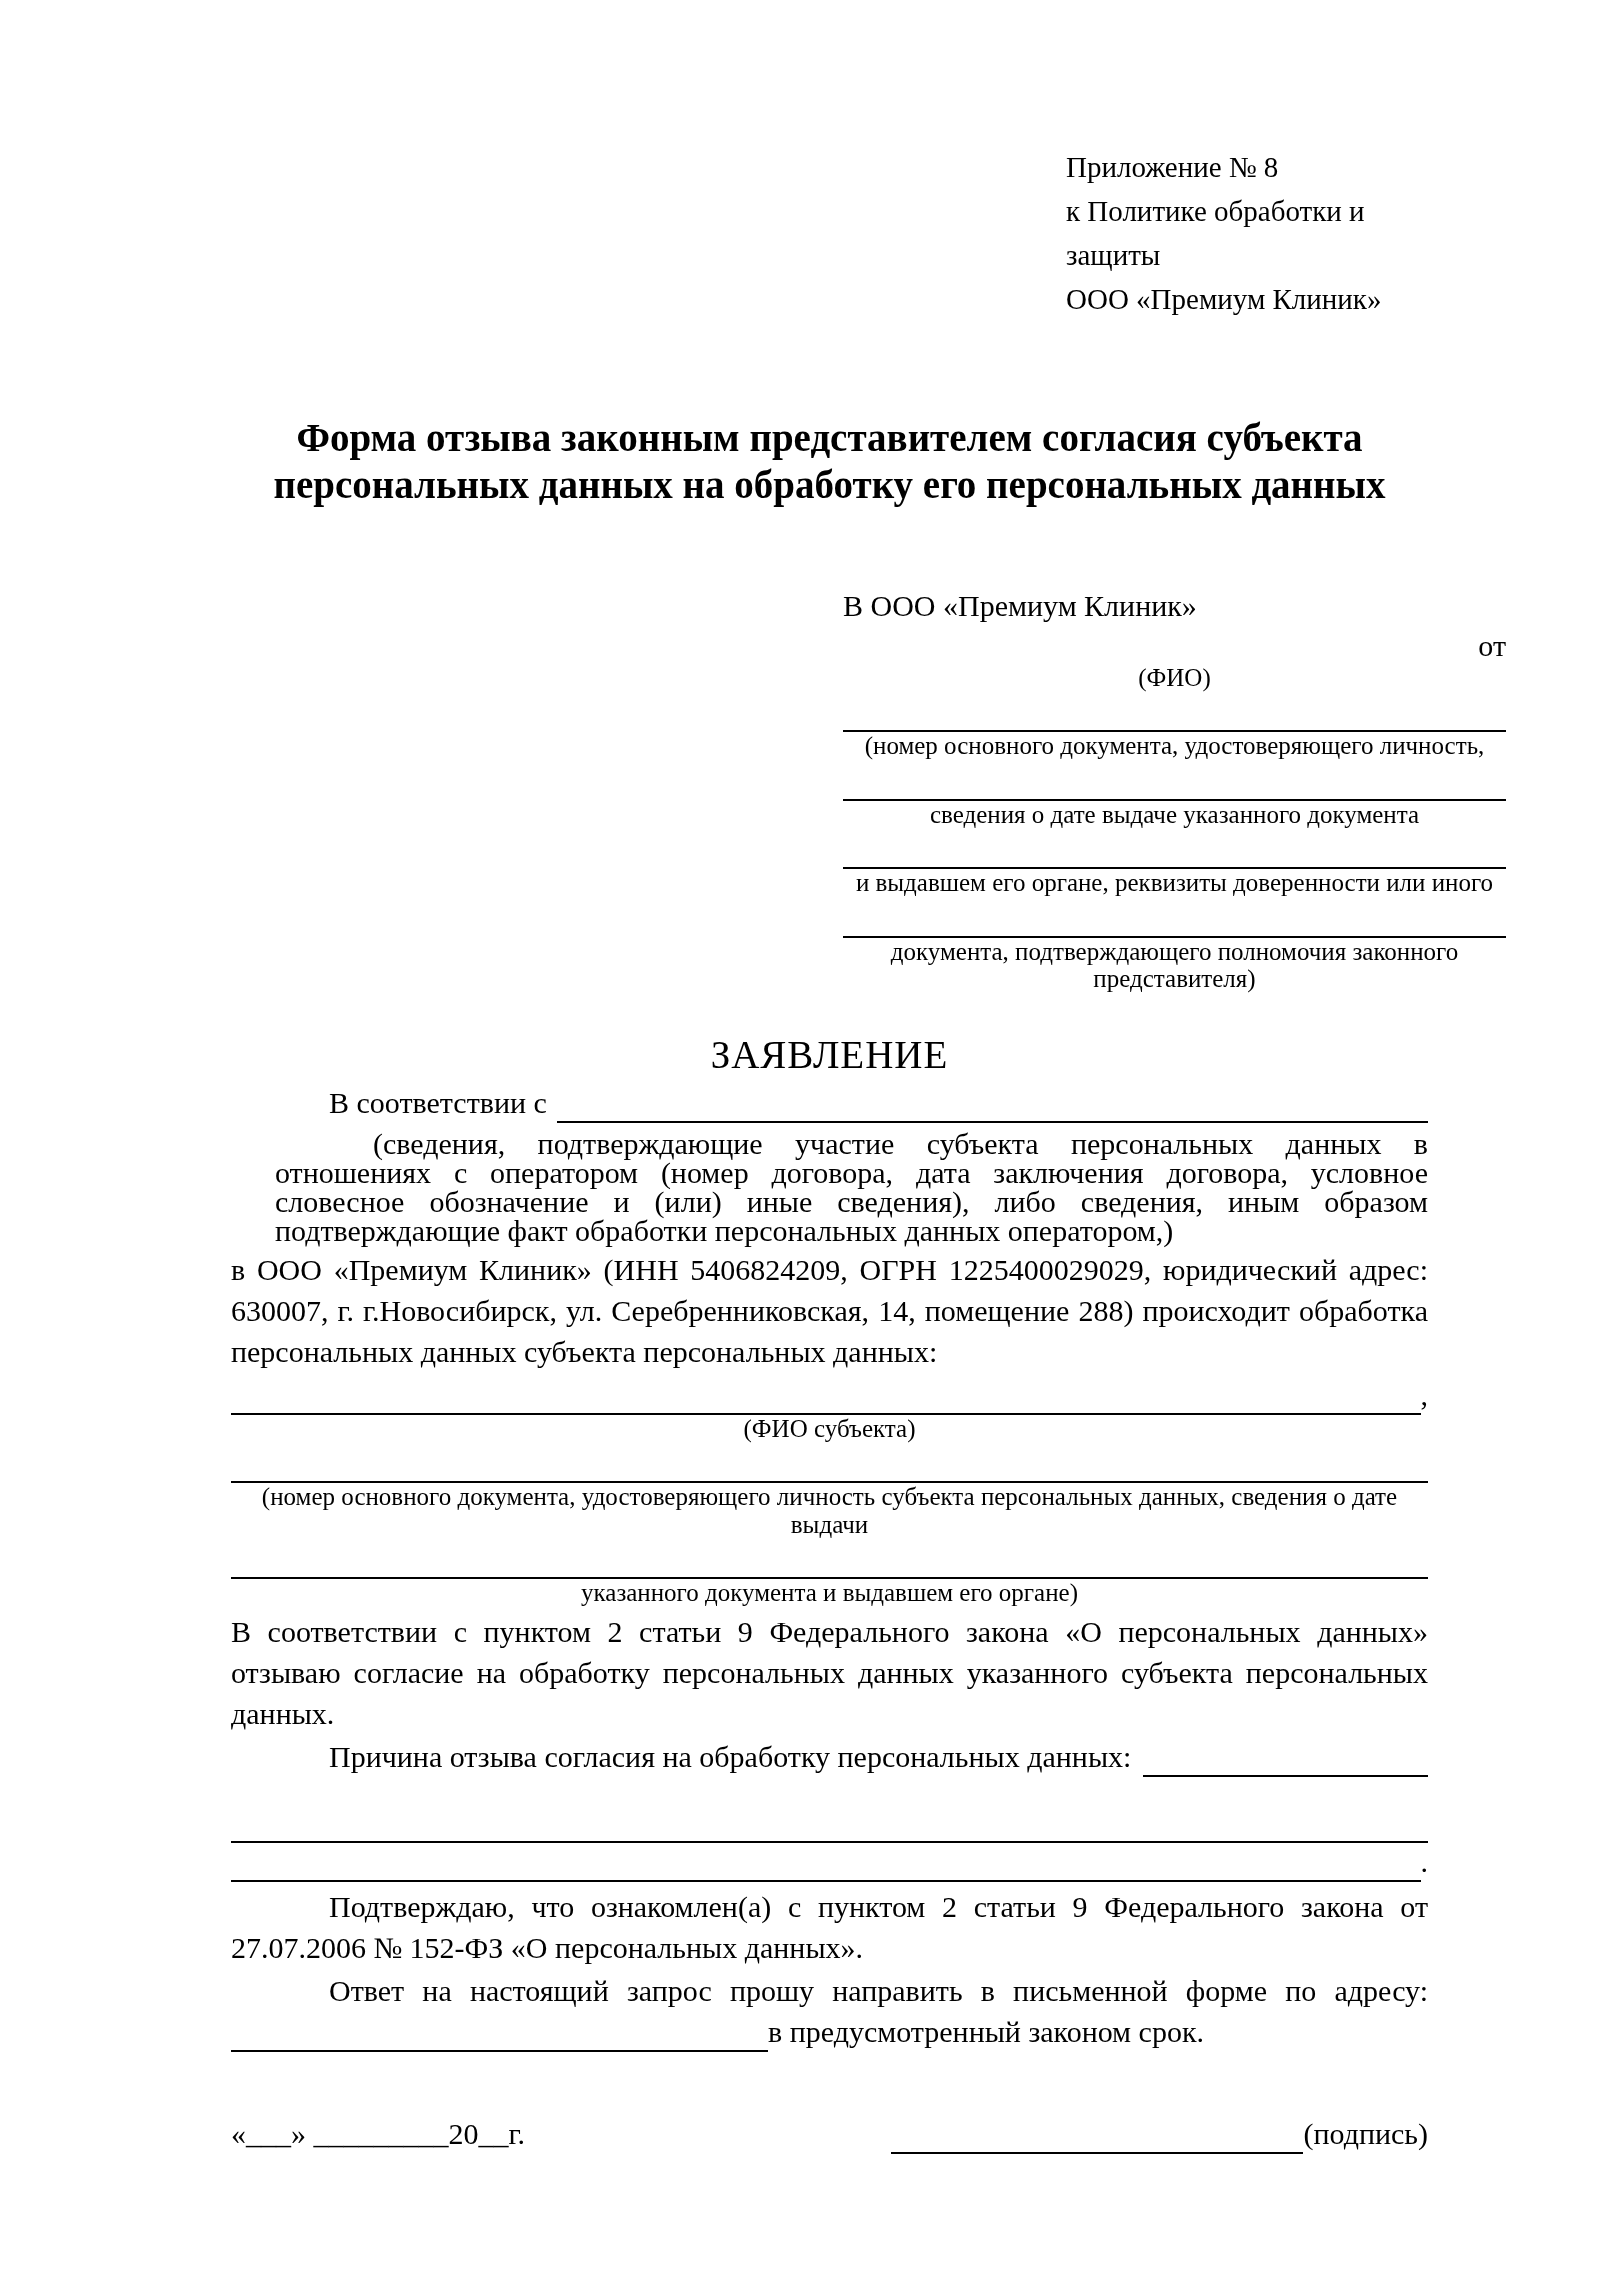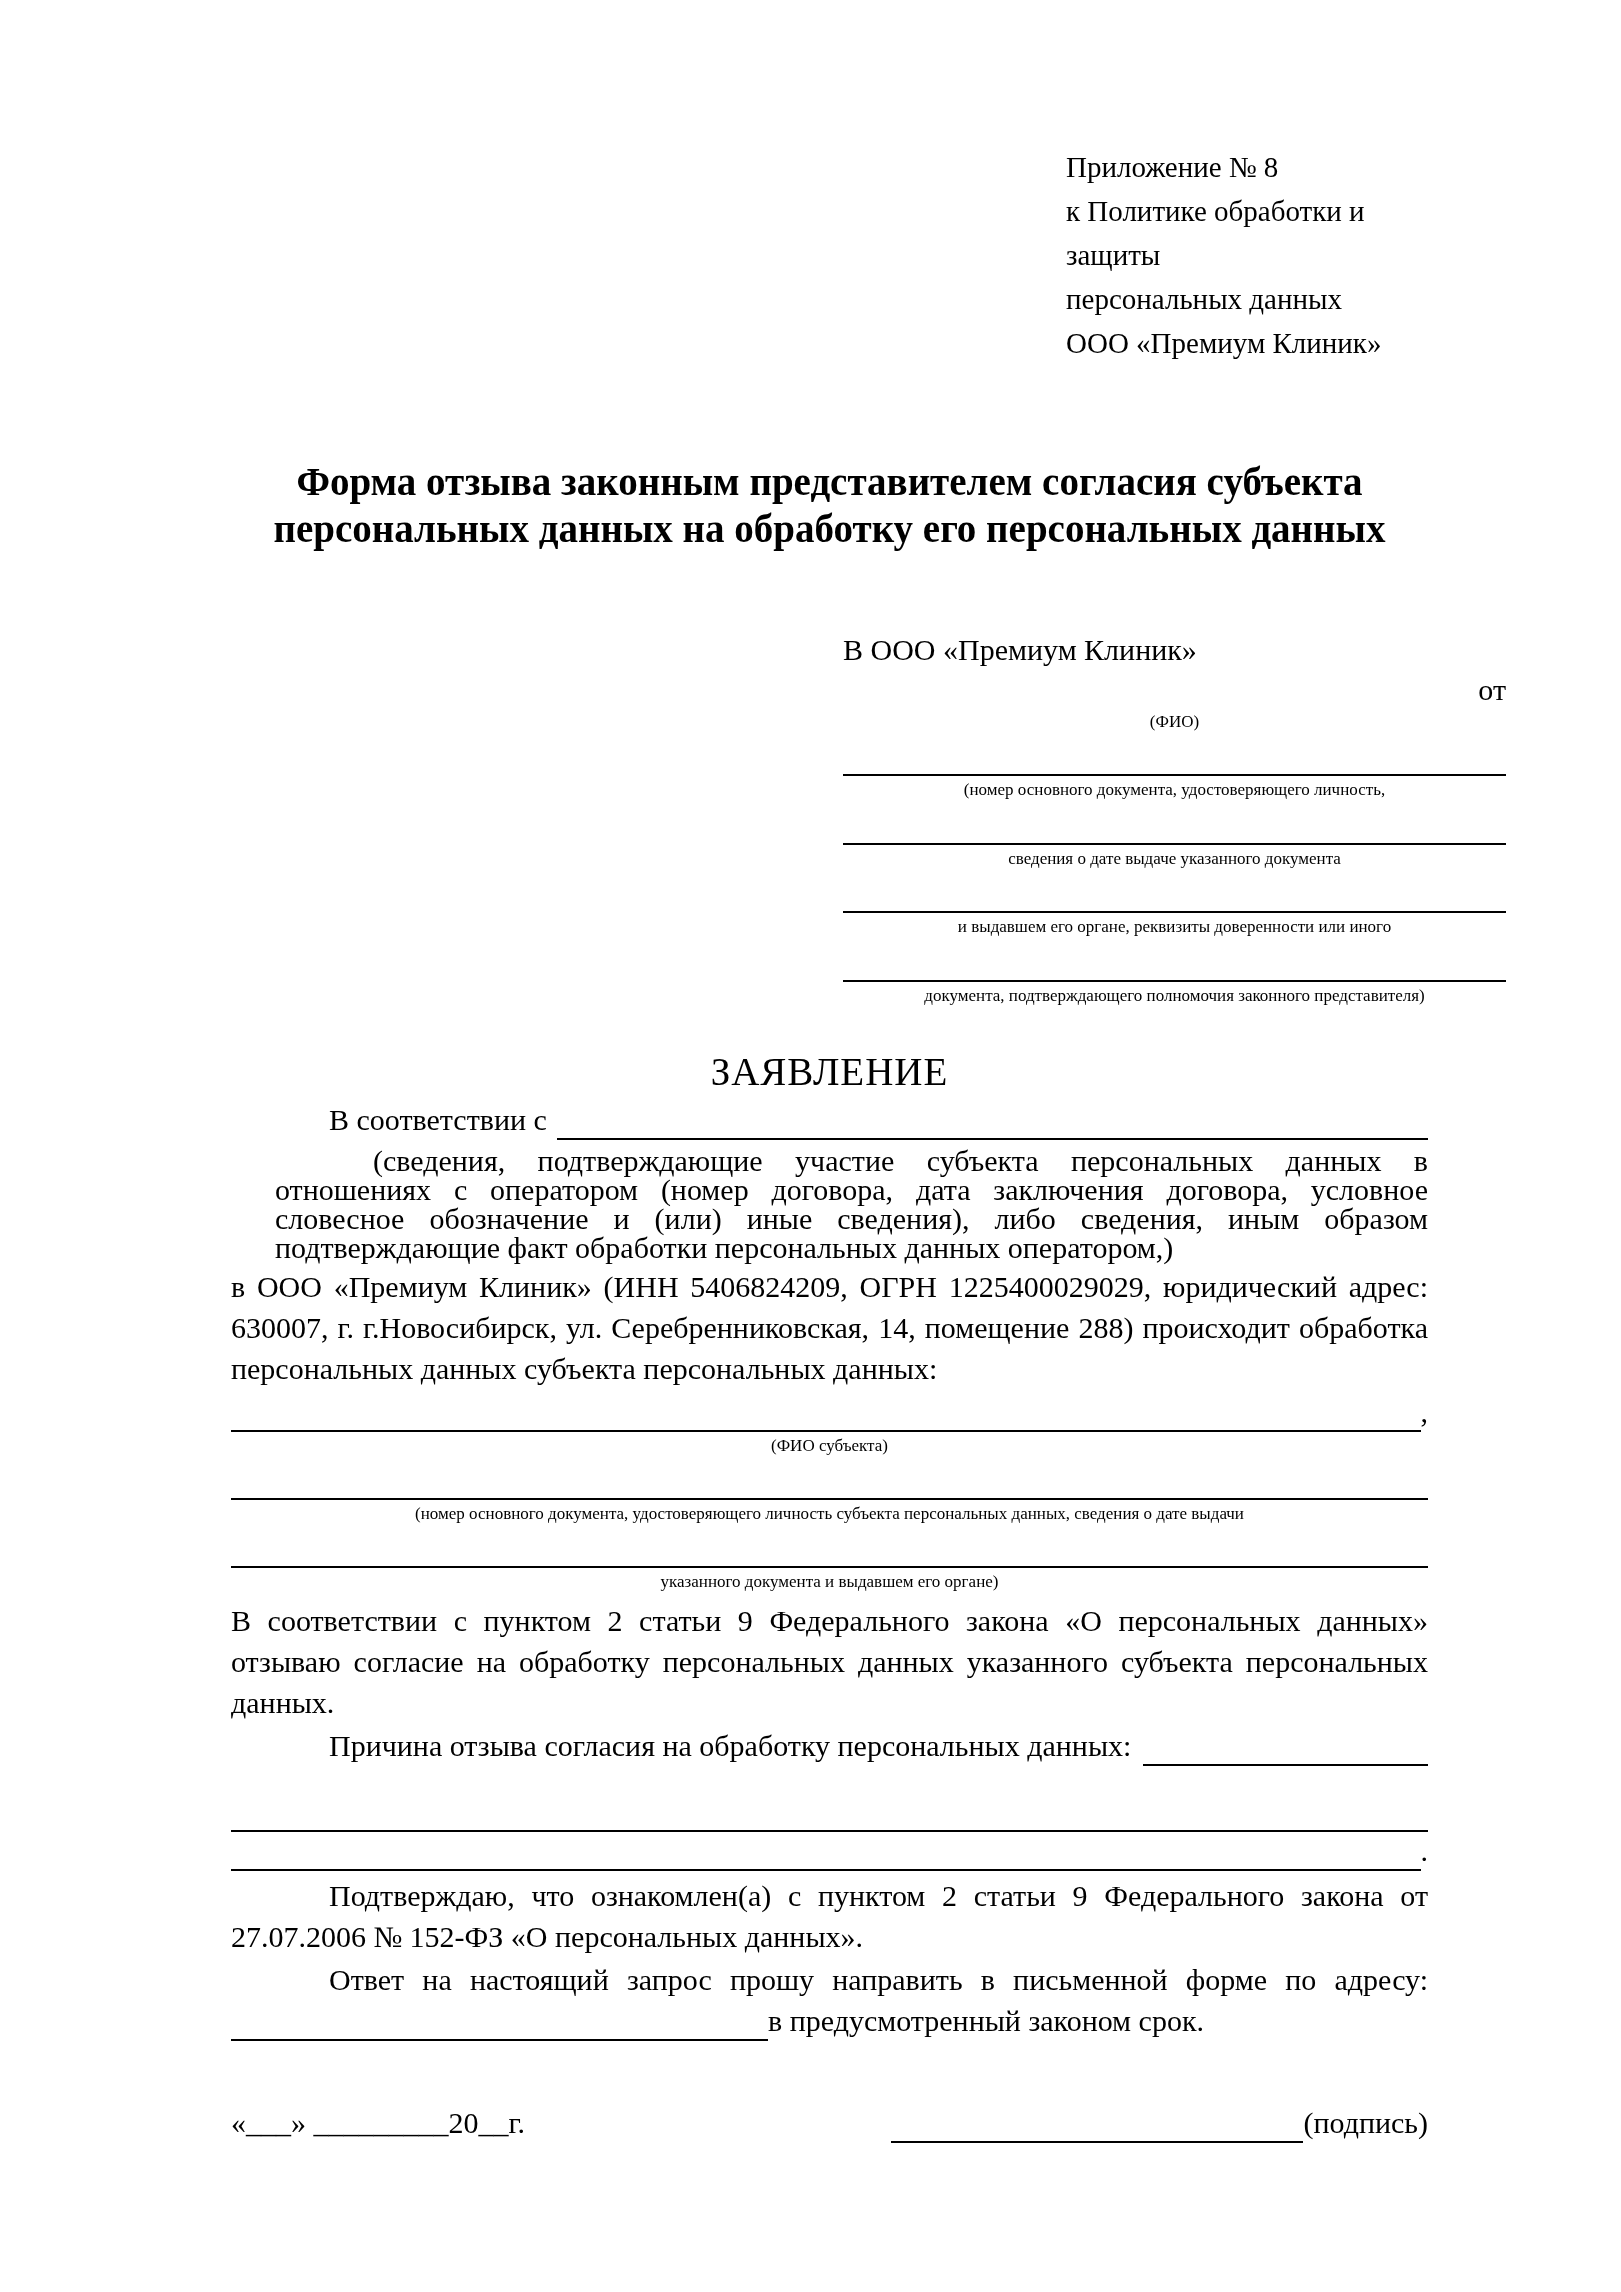--- a/index.html
+++ b/index.html
@@ -18,21 +18,21 @@
     margin:93px auto 0;max-width:1117px;text-align:center;
     font-weight:bold;font-size:39px;line-height:47px;
   }
   
   .addressee{margin-left:612px;width:663px;margin-top:78px;}
   .addressee .org{line-height:39px;}
   .fillrow{display:flex;align-items:flex-end;flex-direction:column;}
   .addressee .fillrow{height:39px;}
   .blank{border-bottom:2.9px solid #000;}
   .grow{flex:1 1 auto;}
-  .cap{font-size:17px;line-height:27.4px;text-align:center;}
+  .cap{font-size:25px;line-height:27.4px;text-align:center;}
   .bline{height:39px;border-bottom:2.9px solid #000;}
   
   .heading{text-align:center;font-size:39px;line-height:39px;margin-top:43px;letter-spacing:1px;}
   .introrow{display:flex;align-items:flex-end;height:37px;margin-top:11.8px;padding-left:98px;}
   .introrow .blank{margin-left:9.8px;}
   .smallpara{font-size:30px;line-height:29px;text-align:justify;text-indent:98px;margin-top:5.9px;margin-left:44px;}
   .para{text-align:justify;margin-top:3.9px;}
   .indent{text-indent:98px;}
   .subjectrow{display:flex;align-items:flex-end;height:43px;}
   .reasonrow{display:flex;align-items:flex-end;height:41px;padding-left:98px;margin-top:2px;}
@@ -48,21 +48,20 @@
   .sig .blank{width:412px;}
 </style>
 </head>
 <body>
 
 <div class="page">
 
   <div class="appendix">
     <div>Приложение № 8</div>
     <div>к Политике обработки и защиты</div>
-    <div>персональных данных</div>
     <div>ООО «Премиум Клиник»</div>
   </div>
 
   <div class="title">Форма отзыва законным представителем согласия субъекта персональных данных на обработку его персональных данных</div>
 
   <div class="addressee">
     <div class="org">В ООО «Премиум Клиник»</div>
     <div class="fillrow">
       <span>от</span>
       <span class="blank grow" style="margin-left:9.8px;"></span>

